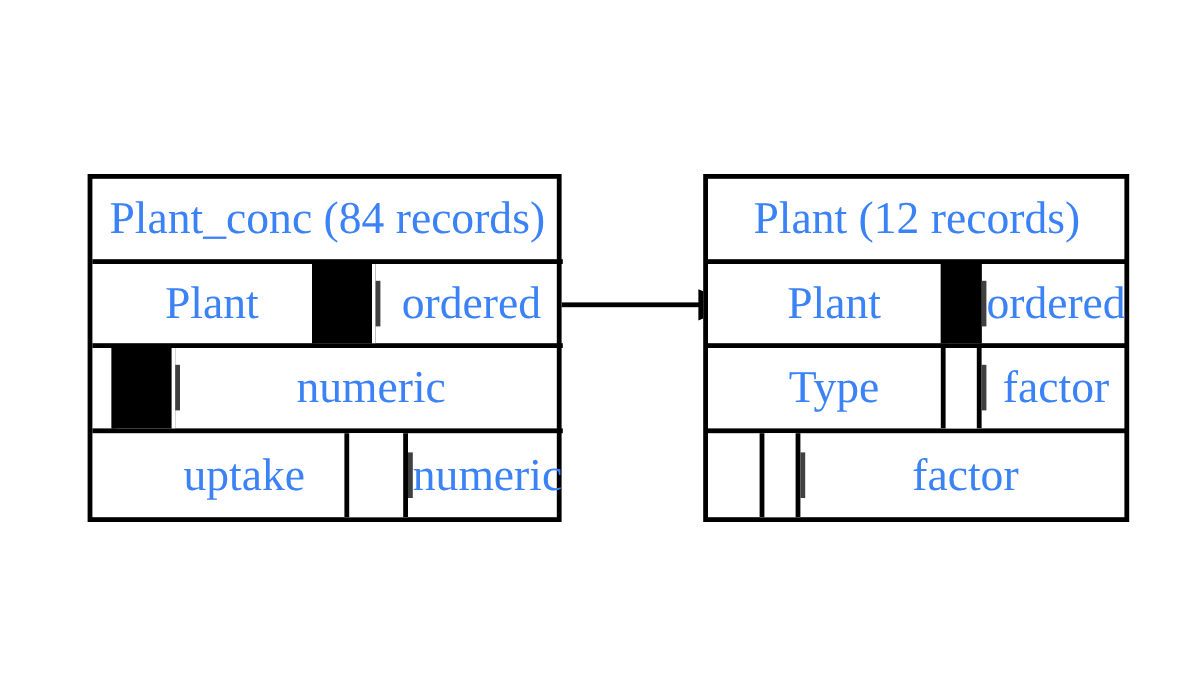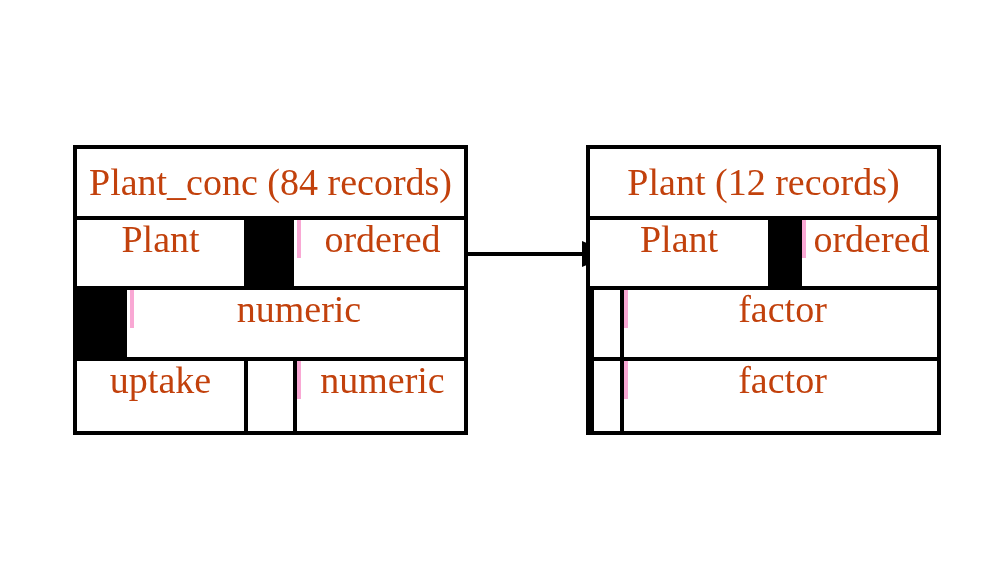--- a/index.html
+++ b/index.html
@@ -2,21 +2,21 @@
 <html><head>
 <meta charset="utf-8">
 <style>
   html, body { margin: 0; padding: 0; }
   .canvas {
     position: relative;
     width: 1000px;
     height: 580px;
     background: #ffffff;
     font-family: "Liberation Serif", "DejaVu Serif", serif;
-    color: #c2410c;
+    color: #3b82f6;
     overflow: hidden;
   }
 
   
   .tbl {
     position: absolute;
     top: 145px;
     height: 290px;
     box-sizing: border-box;
     border: 4px solid #000;
@@ -35,23 +35,24 @@
     justify-content: center;
     font-size: 38px;
     line-height: 1;
     white-space: nowrap;
   }
 
   .row {
     box-sizing: border-box;
     border-bottom: 4px solid #000;
     display: flex;
-    align-items: flex-start;
+    align-items: center;
+    padding-left: 16px;
   }
-  .row.last { border-bottom: none; }
+  .row.last { border-bottom: none; margin-left: 27px; }
 
   .cell {
     display: flex;
     align-items: center;
     justify-content: center;
     font-size: 38px;
     line-height: 1;
     white-space: nowrap;
   }
   .t0 .cell.name { flex: 0 0 167px; }
@@ -65,21 +66,21 @@
     background: #fff;
   }
   .t0 .mid { flex: 0 0 53px; }
   .t1 .mid { flex: 0 0 34px; }
   .mid.key { background: #000; border-color: #000; }
   .t0 .mid.key { border-right: 3px solid #fff; }
 
   .cell.type {
     flex: 1 1 auto;
     box-sizing: border-box;
-    border-left: 4px solid #f9a8d4;
+    border-left: 4px solid #404040;
   }
 
   
   .arrow-line {
     position: absolute;
     left: 468px;
     top: 252px;
     width: 116px;
     height: 4px;
     background: #000;
@@ -124,20 +125,21 @@
   </div>
 
   <div class="tbl t1">
     <div class="tbl-title">Plant (12 records)</div>
     <div class="row">
       <div class="cell name">Plant</div>
       <div class="mid key"></div>
       <div class="cell type">ordered</div>
     </div>
     <div class="row">
+      <div class="cell name">Type</div>
       <div class="mid"></div>
       <div class="cell type">factor</div>
     </div>
     <div class="row last">
       <div class="mid"></div>
       <div class="cell type">factor</div>
     </div>
   </div>
 
 </div>

